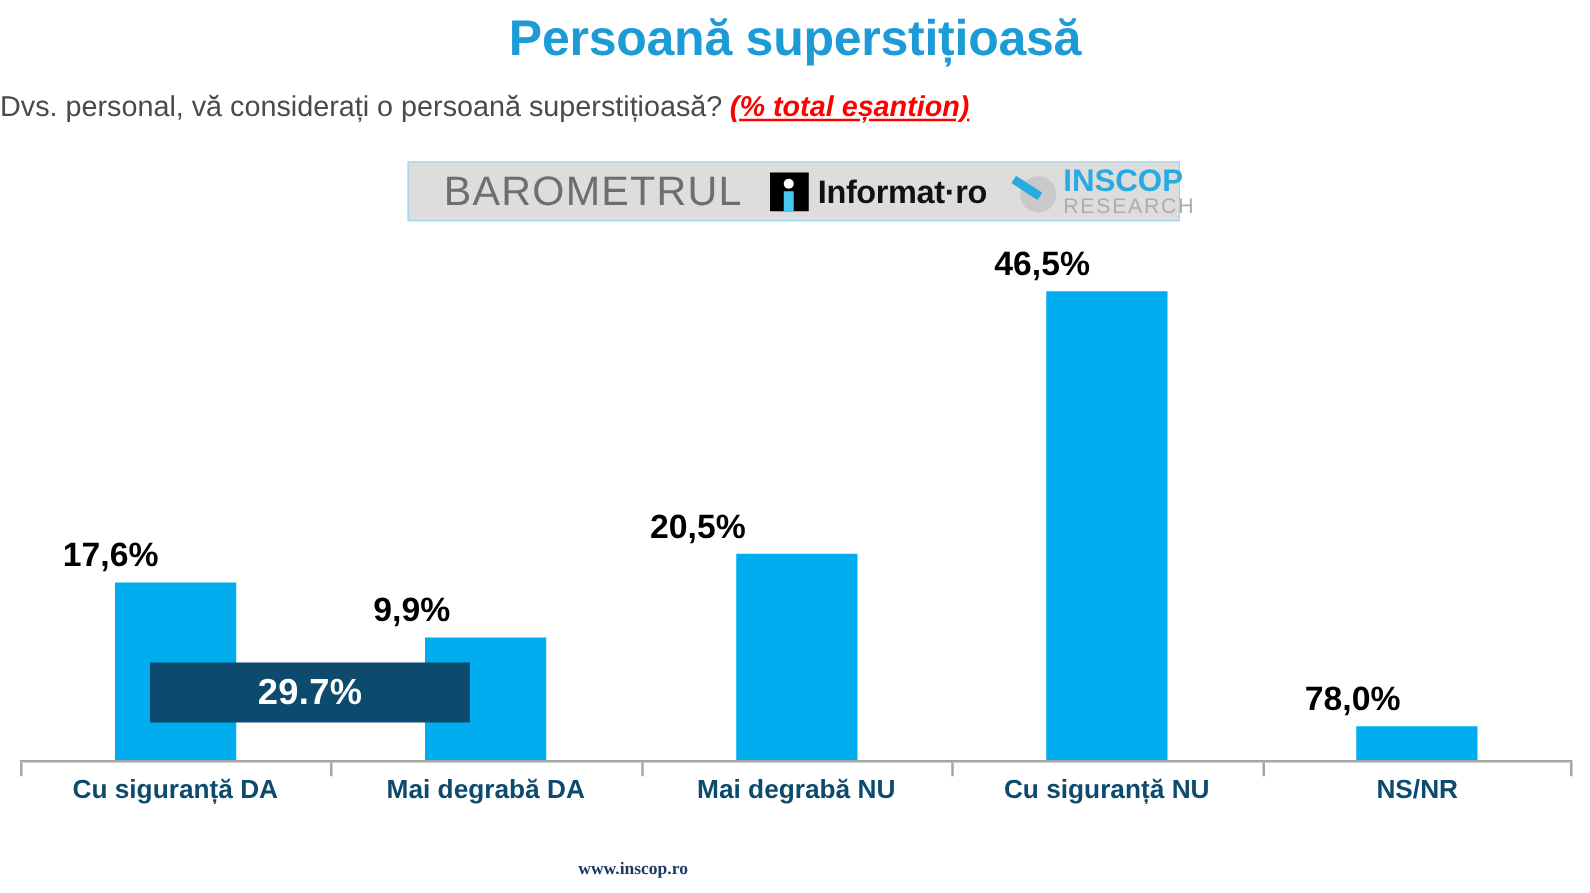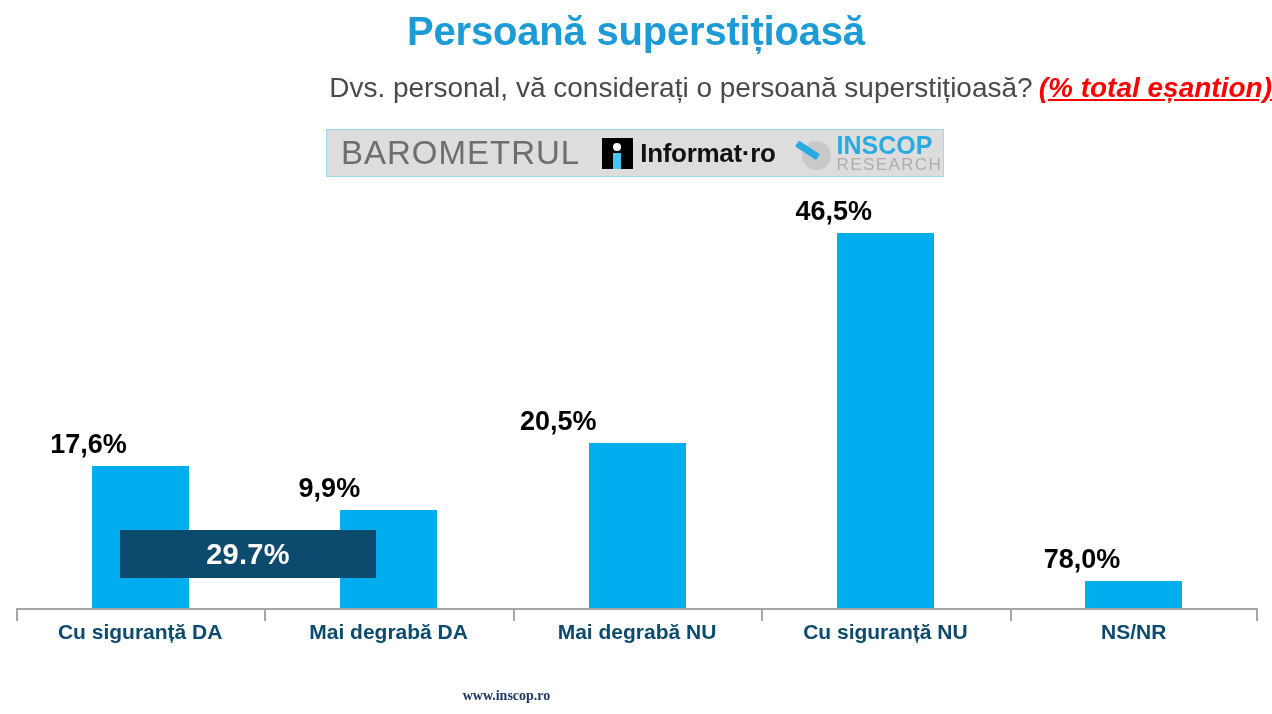--- a/index.html
+++ b/index.html
@@ -29,22 +29,22 @@
     letter-spacing: -0.2px;
     line-height: 1.15;
   }
 
   
   .chart-subtitle {
     position: absolute;
     top: 72px;
     left: 0;
     width: 1272px;
-    text-align: right;
-    font-size: 28px;
+    text-align: left;
+    font-size: 23px;
     color: #4A4A4A;
     white-space: nowrap;
   }
   .chart-subtitle .qualifier {
     color: #FF0000;
     font-style: italic;
     font-weight: bold;
     text-decoration: underline;
     margin-left: 6px;
   }
@@ -59,21 +59,21 @@
     background: #DDDDDD;
     border: 1px solid #9FD8EE;
     box-sizing: border-box;
     display: flex;
     align-items: center;
   }
   .brand-barometrul {
     font-size: 33px;
     color: #6E6E6E;
     letter-spacing: 1px;
-    margin-left: 14px;
+    margin-left: 28px;
     font-weight: normal;
     white-space: nowrap;
   }
   .brand-informat {
     display: flex;
     align-items: center;
     margin-left: 22px;
   }
   .informat-mark {
     width: 31px;

